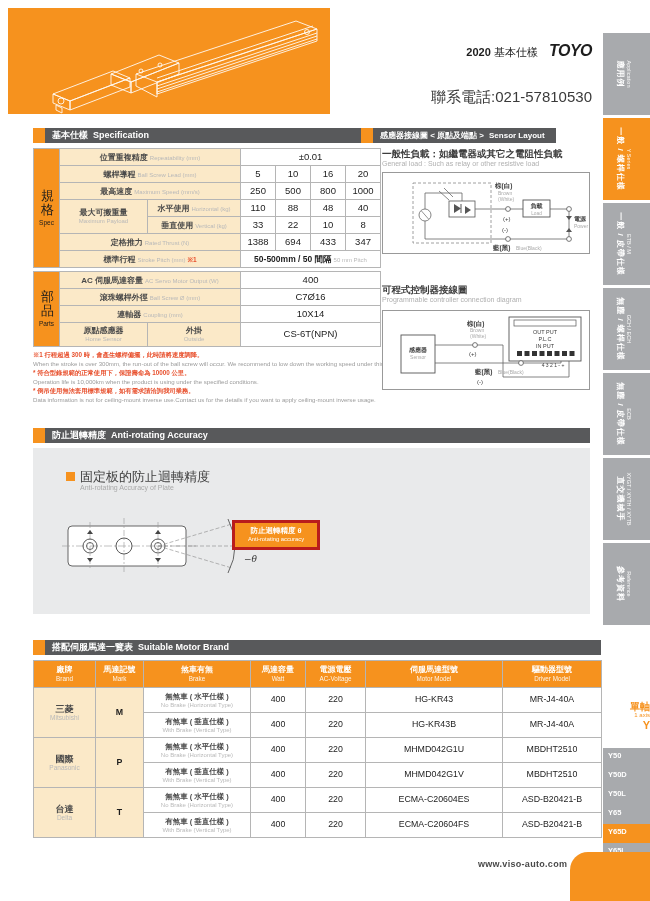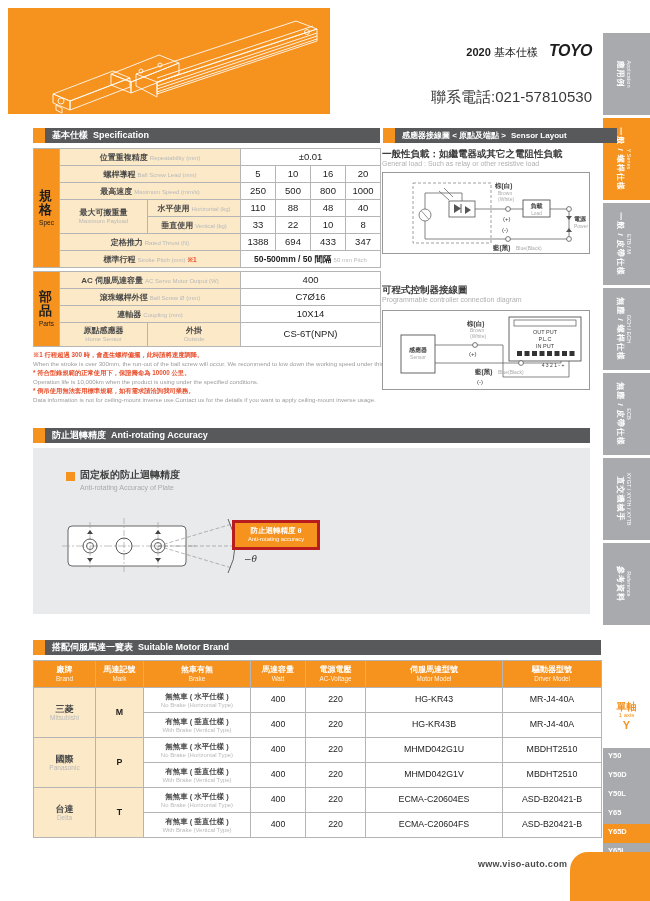--- a/index.html
+++ b/index.html
@@ -32,41 +32,41 @@
 
   
   table.spec{position:absolute;border-collapse:collapse;table-layout:fixed;background:#fff;}
   table.spec td{border:1px solid #b5b5b5;padding:0 2px;font-size:9.5px;color:#1c1c1c;
                 text-align:center;height:16px;line-height:1.1;overflow:hidden;}
   td.lbl{background:#FBE9C8;text-align:left;padding-left:6px;}
   .lz{font-size:8px;font-weight:bold;color:#4a4a4a;}
   .le{font-size:6px;color:#b9b9b9;margin-left:2px;font-weight:normal;}
   .mk{font-size:6.5px;color:#E8502D;margin-left:2px;font-weight:bold;}
   td.grp{background:#F6921E;color:#fff;padding:0;}
-  .grp-zh{width:15px;margin:0 auto;font-size:13px;font-weight:bold;line-height:14px;
-          text-align:left;word-break:break-all;}
+  .grp-zh{width:15px;margin:0 auto;font-size:13px;font-weight:normal;line-height:14px;
+          text-align:right;word-break:break-all;}
   .grp-en{font-size:6.5px;margin-top:2px;}
   .vbold{font-size:8.5px;font-weight:bold;}
   .vsub{font-size:6px;color:#b9b9b9;margin-left:2px;}
   tr.tall td{height:23px;}
 
   
   .notes{position:absolute;left:33px;top:350px;width:356px;}
   .nzh{font-size:6.3px;color:#E8502D;font-weight:bold;line-height:9px;white-space:nowrap;}
   .nen{font-size:6.1px;color:#9b9b9b;line-height:9px;white-space:nowrap;}
 
   
   .s-title-zh{position:absolute;font-size:9.5px;font-weight:bold;color:#3d3d3d;white-space:nowrap;}
   .s-title-en{position:absolute;font-size:7px;color:#b0b0b0;white-space:nowrap;}
   .diag{position:absolute;border:1px solid #999;background:#fff;}
 
   
   .panel{position:absolute;left:33px;top:448px;width:557px;height:166px;background:#E9EAEB;}
   .sub-sq{position:absolute;left:66px;top:472px;width:9px;height:9px;background:#F6921E;}
-  .sub-zh{position:absolute;left:80px;top:468px;font-size:10px;font-weight:bold;color:#3f3f3f;text-align:right;}
+  .sub-zh{position:absolute;left:80px;top:468px;font-size:13px;font-weight:normal;color:#3f3f3f;text-align:right;}
   .sub-en{position:absolute;left:80px;top:484px;font-size:7px;color:#a9a9a9;}
   .theta-box{position:absolute;left:232px;top:520px;width:82px;border:3px solid #b91c1c;background:#fff;}
   .theta-hd{background:#F6921E;color:#fff;text-align:center;padding:3px 0 4px;}
   .theta-hd .h1{font-size:7.5px;font-weight:bold;line-height:9px;}
   .theta-hd .h2{font-size:5.8px;line-height:8px;}
   .theta-val{border-top:1px solid #888;text-align:center;font-size:12px;color:#1c1c1c;
              padding:8px 0;font-weight:bold;}
 
   
   table.motor{position:absolute;left:33px;top:660px;border-collapse:collapse;table-layout:fixed;background:#fff;}
@@ -75,21 +75,21 @@
   .mh-en{font-size:6.3px;font-weight:normal;opacity:.9;line-height:8px;}
   table.motor td{border:1px solid #b5b5b5;height:24px;font-size:8.8px;color:#1c1c1c;
                  text-align:center;padding:0 2px;line-height:1.1;}
   td.cream{background:#FBE9C8;}
   .b-zh{font-size:9px;font-weight:bold;color:#4a4a4a;line-height:10px;}
   .b-en{font-size:6.5px;color:#b9b9b9;line-height:8px;}
   .brk-zh{font-size:7.5px;font-weight:bold;color:#4a4a4a;line-height:9px;}
   .brk-en{font-size:6px;color:#b9b9b9;line-height:8px;}
 
   
-  .axis-head{position:absolute;left:603px;top:701px;width:47px;text-align:center;color:#F6921E;}
+  .axis-head{position:absolute;left:603px;top:701px;width:47px;text-align:right;color:#F6921E;}
   .axis-head .a1{font-size:10px;font-weight:bold;line-height:11px;}
   .axis-head .a2{font-size:6px;line-height:7px;}
   .axis-head .a3{font-size:11px;font-weight:bold;line-height:13px;}
   .axis-tab{position:absolute;left:603px;width:47px;height:24px;background:#A8AAAD;color:#fff;
             font-size:7.5px;font-weight:bold;line-height:16px;padding-left:5px;box-sizing:border-box;}
   .axis-tab.active{background:#F6921E;}
 
   
   .site{position:absolute;top:859px;left:478px;font-size:9px;font-weight:bold;color:#4a4a4a;letter-spacing:.3px;}
   .corner{position:absolute;left:570px;top:852px;width:80px;height:49px;background:#F6921E;
@@ -291,21 +291,21 @@
 
   <div class="notes">
     <div class="nzh">※1 行程超過 300 時，會產生螺桿偏擺，此時請將速度調降。</div>
     <div class="nen">When the stroke is over 300mm, the run-out of the ball screw will occur. We recommend to low down the working speed under this circumstances.</div>
     <div class="nzh">* 符合型錄規範的正常使用下，保證壽命為 10000 公里。</div>
     <div class="nen">Operation life is 10,000km when the product is using under the specified conditions.</div>
     <div class="nzh">* 倒吊使用無法套用標準規範，如有需求請洽詢我司業務。</div>
     <div class="nen">Data information is not for ceiling-mount inverse use.Contact us for the details if you want to apply ceiling-mount inverse usage.</div>
   </div>
 
-  <div class="secbar" style="left:383px;top:128px;width:234px">
+  <div class="secbar" style="left:361px;top:128px;width:195px">
     <div class="sq"></div>
     <div class="bar" style="font-size:8px"><span>感應器接線圖 &lt; 原點及端點 &gt;</span><span class="en">Sensor Layout</span></div>
   </div>
 
   <div class="s-title-zh" style="left:382px;top:148px">一般性負載：如繼電器或其它之電阻性負載</div>
   <div class="s-title-en" style="left:382px;top:160px">General load : Such as relay or other resistive load</div>
 
   <div class="diag" style="left:382px;top:172px;width:206px;height:80px">
     <svg width="206" height="80" viewBox="0 0 206 80">
       <rect x="30" y="10" width="78" height="60" fill="none" stroke="#888" stroke-width="0.8" stroke-dasharray="3 2"></rect>

